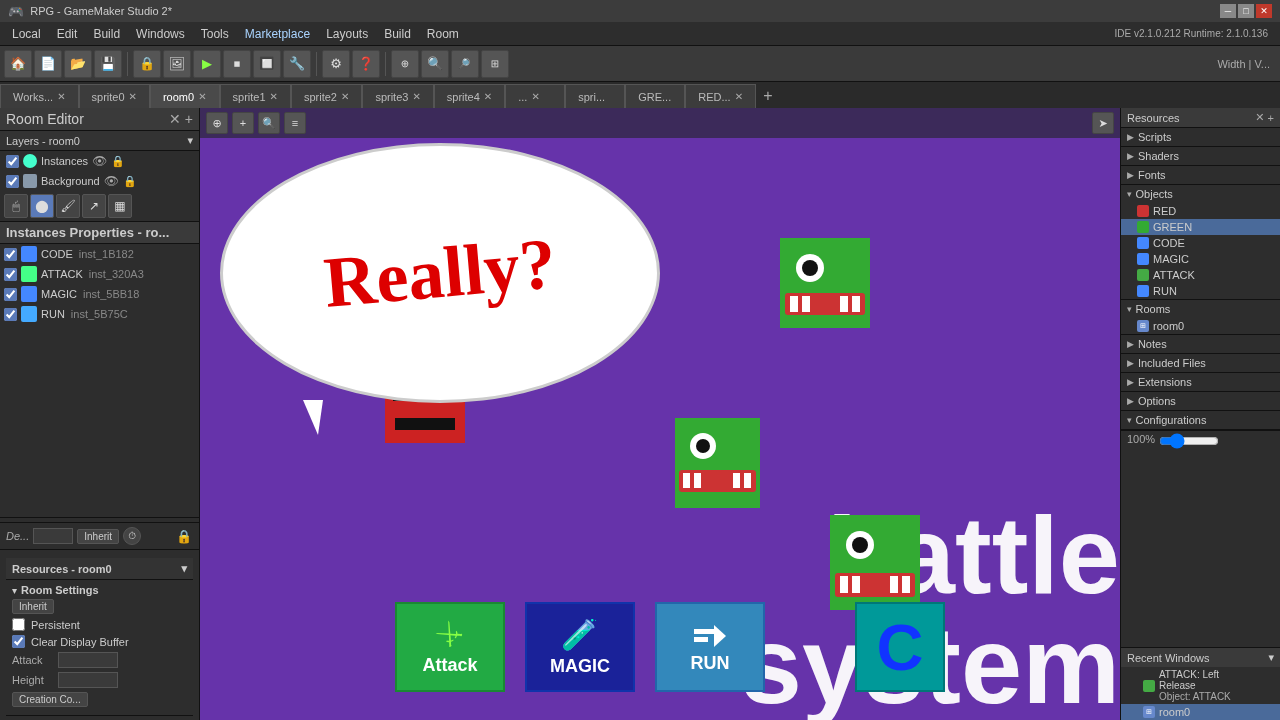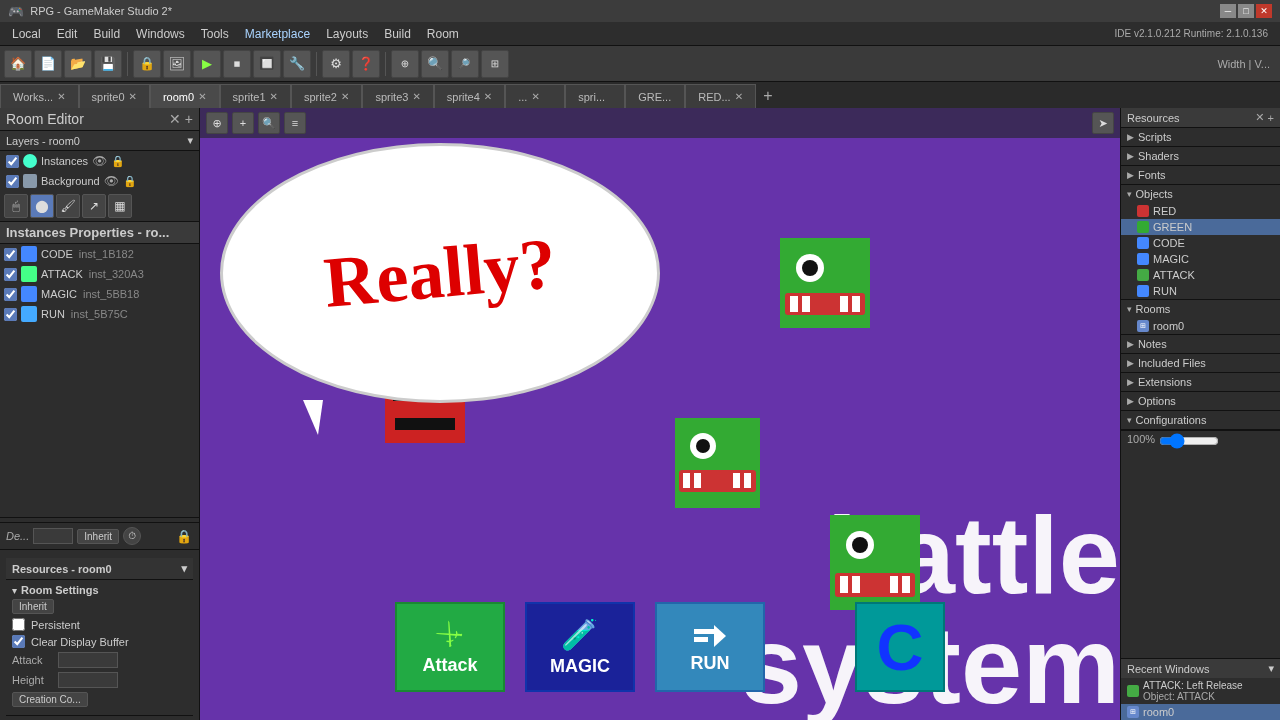--- a/index.html
+++ b/index.html
@@ -104,21 +104,21 @@
     .panel-section-title { padding: 4px 6px; font-size: 11px; font-weight: bold; background: #333; color: #ccc; border-bottom: 1px solid #111; display: flex; align-items: center; justify-content: space-between; cursor: pointer; }
     .inherit-btn { background: #444; border: 1px solid #555; color: #ccc; padding: 1px 6px; font-size: 10px; cursor: pointer; border-radius: 2px; }
     .clock-btn { width: 18px; height: 18px; background: #444; border: 1px solid #555; color: #ccc; display: flex; align-items: center; justify-content: center; font-size: 10px; cursor: pointer; border-radius: 50%; }
     
     
     #canvas-toolbar { position: absolute; top: 0; left: 0; right: 0; height: 30px; background: rgba(50,40,70,0.8); display: flex; align-items: center; gap: 4px; padding: 0 6px; z-index: 10; }
     .ctb-btn { background: #555; border: 1px solid #444; color: #ddd; width: 22px; height: 22px; display: flex; align-items: center; justify-content: center; cursor: pointer; font-size: 11px; border-radius: 2px; }
     
     
     #recent-windows { padding: 3px 6px; display: flex; align-items: center; justify-content: space-between; background: #3a3a3a; border-top: 1px solid #111; font-size: 11px; color: #ccc; cursor: pointer; }
-    .recent-item { display: flex; align-items: center; padding: 2px 6px; font-size: 11px; color: #ccc; cursor: pointer; gap: 4px; }
+    .recent-item { display: flex; align-items: center; padding: 2px 22px; font-size: 11px; color: #ccc; cursor: pointer; gap: 4px; }
     .recent-item.selected { background: #4a6a9a; }
   </style>
 </head>
 <body>
 
 <div id="titlebar">
   <div id="titlebar-left">
     <span style="font-size:13px;">🎮</span>
     <span>RPG - GameMaker Studio 2*</span>
   </div>

